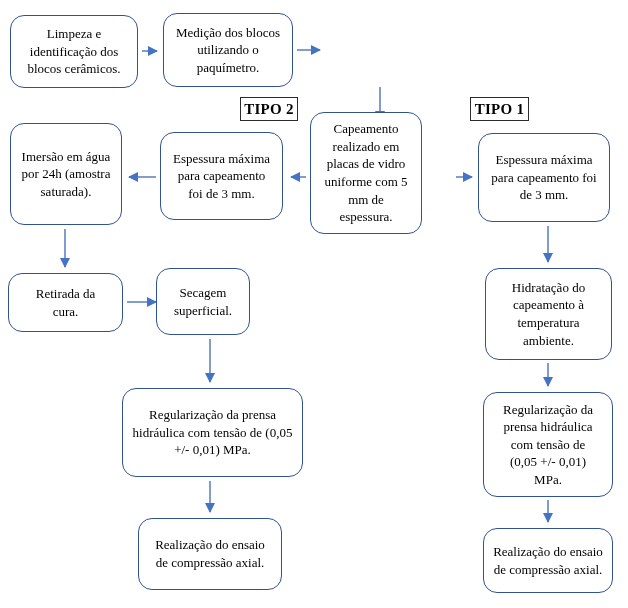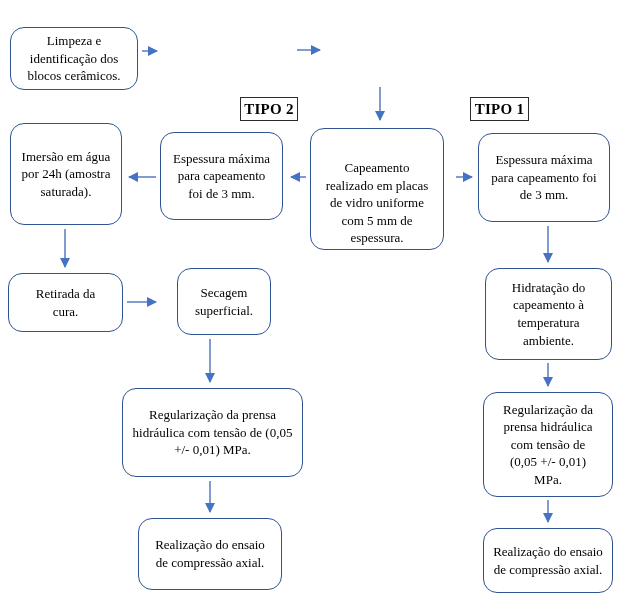--- a/index.html
+++ b/index.html
@@ -61,48 +61,51 @@
       <line x1="65" y1="229" x2="65" y2="267" marker-end="url(#ah)"></line>
       <line x1="127" y1="302" x2="156" y2="302" marker-end="url(#ah)"></line>
       <line x1="210" y1="339" x2="210" y2="382" marker-end="url(#ah)"></line>
       <line x1="210" y1="481" x2="210" y2="512" marker-end="url(#ah)"></line>
       <line x1="548" y1="226" x2="548" y2="262" marker-end="url(#ah)"></line>
       <line x1="548" y1="363" x2="548" y2="386" marker-end="url(#ah)"></line>
       <line x1="548" y1="500" x2="548" y2="522" marker-end="url(#ah)"></line>
     </g>
   </svg>
 
-  <div class="node" style="left:10px;  top:15px;  width:128px; height:63px;  padding:6px 8px;margin-top:12px;">
+  <div class="node" style="left:10px;  top:15px;  width:128px; height:73px;  padding:6px 8px;">
       <span>Limpeza e identificação dos blocos cerâmicos.</span>
+    </div>
+  <div class="node" style="left:163px; top:13px;  width:130px; height:74px;  padding:2px 10px;">
+      <span>Medição dos blocos utilizando o paquímetro.</span>
     </div>
 
   <div class="tipo" style="left:240px; top:97px; width:58px; height:24px;">
       <span>TIPO 2</span>
     </div>
   <div class="tipo" style="left:470px; top:97px; width:59px; height:24px;">
       <span>TIPO 1</span>
     </div>
 
   <div class="node" style="left:10px;  top:123px; width:112px; height:102px; padding:2px 8px;justify-content:flex-end;">
       <span>Imersão em água por 24h (amostra saturada).</span>
     </div>
   <div class="node" style="left:160px; top:132px; width:123px; height:88px;  padding:2px 8px;">
       <span>Espessura máxima para capeamento foi de 3 mm.</span>
     </div>
-  <div class="node" style="left:310px; top:128px; width:134px; height:122px; padding:2px 13px;align-items:flex-end;">
+  <div class="node" style="left:310px; top:112px; width:112px; height:122px; padding:2px 13px;">
       <span>Capeamento realizado em placas de vidro uniforme com 5 mm de espessura.</span>
     </div>
   <div class="node" style="left:478px; top:133px; width:132px; height:89px;  padding:2px 8px;">
       <span>Espessura máxima para capeamento foi de 3 mm.</span>
     </div>
 
   <div class="node" style="left:8px;   top:273px; width:115px; height:59px;  padding:2px 25px;">
       <span>Retirada da cura.</span>
     </div>
-  <div class="node" style="left:177px; top:268px; width:94px;  height:67px;  padding:2px 8px;">
+  <div class="node" style="left:156px; top:268px; width:94px;  height:67px;  padding:2px 8px;">
       <span>Secagem superficial.</span>
     </div>
   <div class="node" style="left:485px; top:268px; width:127px; height:92px;  padding:2px 8px;text-align:center;">
       <span>Hidratação do capeamento à temperatura ambiente.</span>
     </div>
 
   <div class="node" style="left:122px; top:388px; width:181px; height:89px;  padding:2px 6px;">
       <span>Regularização da prensa hidráulica com tensão de (0,05 +/- 0,01) MPa.</span>
     </div>
   <div class="node" style="left:483px; top:392px; width:130px; height:105px; padding:2px 14px;">

